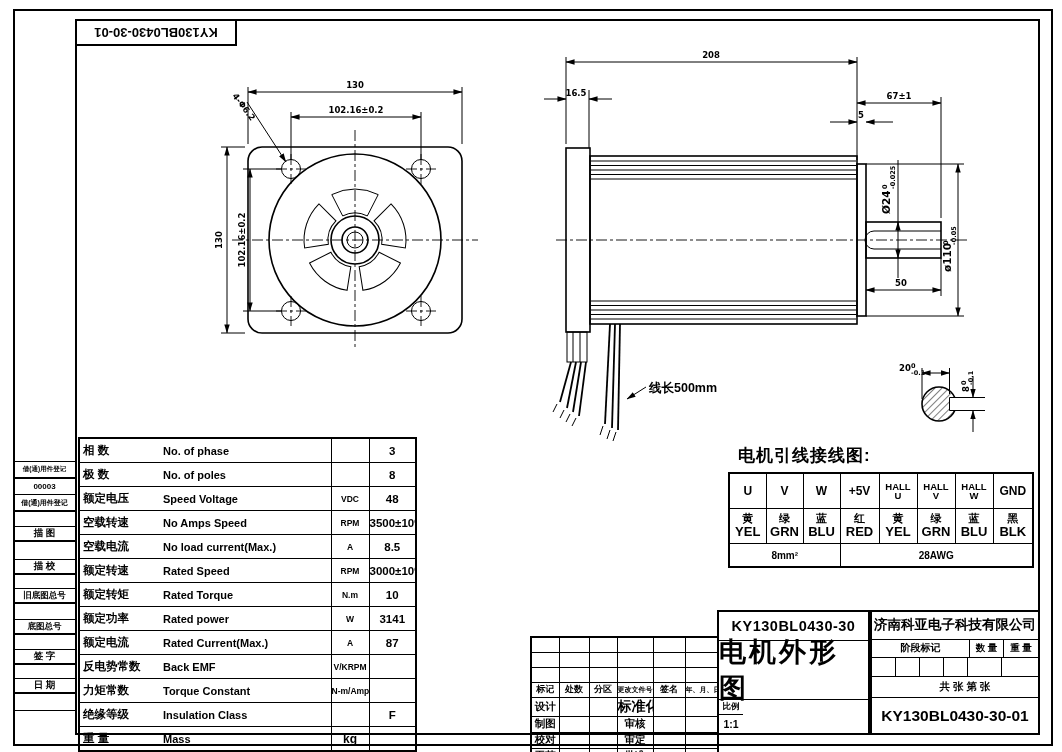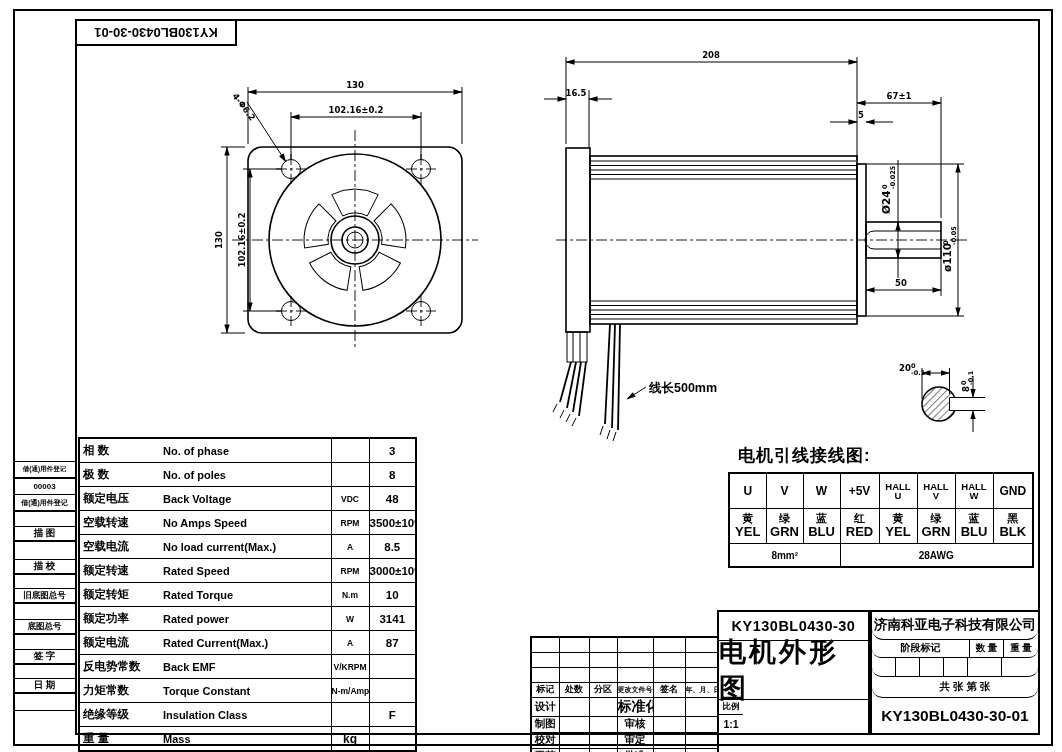--- a/index.html
+++ b/index.html
@@ -50,21 +50,21 @@
   .mid .big{height:58px;border-bottom:1.5px solid #000;display:flex;align-items:center;
             justify-content:center;font-size:27px;font-weight:bold;letter-spacing:3px;}
   .mid .bot{height:33px;display:flex;}
   .mid .mat{width:126px;border-right:1.5px solid #000;font-size:11px;font-weight:bold;
             display:flex;justify-content:center;padding-top:3px;letter-spacing:6px;}
   .mid .scale{width:24px;display:flex;flex-direction:column;}
   .mid .scale .lab{height:14px;border-bottom:1.5px solid #000;font-size:8.5px;font-weight:bold;
             display:flex;align-items:center;justify-content:center;}
   .mid .scale .valc{flex:1;font-size:10.5px;font-weight:bold;display:flex;align-items:center;justify-content:center;}
   .t3{left:870px;top:610px;width:170px;height:125px;display:flex;flex-direction:column;border:2px solid #000;}
-  .t3 .row{display:flex;border-bottom:1.5px solid #000;box-sizing:border-box;border-radius:11px;}
+  .t3 .row{display:flex;border-bottom:1.5px solid #000;box-sizing:border-box;}
   .t3 .cell{box-sizing:border-box;border-right:1.5px solid #000;display:flex;
             align-items:center;justify-content:center;font-weight:bold;overflow:hidden;}
   .t3 .cell:last-child{border-right:none;}
   svg{position:absolute;left:0;top:0;}
   svg .ln{stroke:#000;stroke-width:1.6;fill:none;}
   svg .tn{stroke:#000;stroke-width:1;fill:none;}
   svg .dim{stroke:#000;stroke-width:1;fill:none;}
   svg .cl{stroke:#000;stroke-width:0.9;fill:none;stroke-dasharray:11 3 3 3;}
   svg .wl{stroke:#000;stroke-width:1.8;fill:none;}
   svg text{font-family:"DejaVu Sans",sans-serif;font-weight:bold;font-size:9px;fill:#000;}
@@ -159,21 +159,21 @@
               <span class="en">No. of poles</span>
             </div>
           </td>
           <td class="unit"></td>
           <td class="val">8</td>
         </tr>
       <tr>
           <td>
             <div class="name">
               <span class="cn">额定电压</span>
-              <span class="en">Back Voltage</span>
+              <span class="en">Speed Voltage</span>
             </div>
           </td>
           <td class="unit">VDC</td>
           <td class="val">48</td>
         </tr>
       <tr>
           <td>
             <div class="name">
               <span class="cn">空载转速</span>
               <span class="en">No Amps Speed</span>

